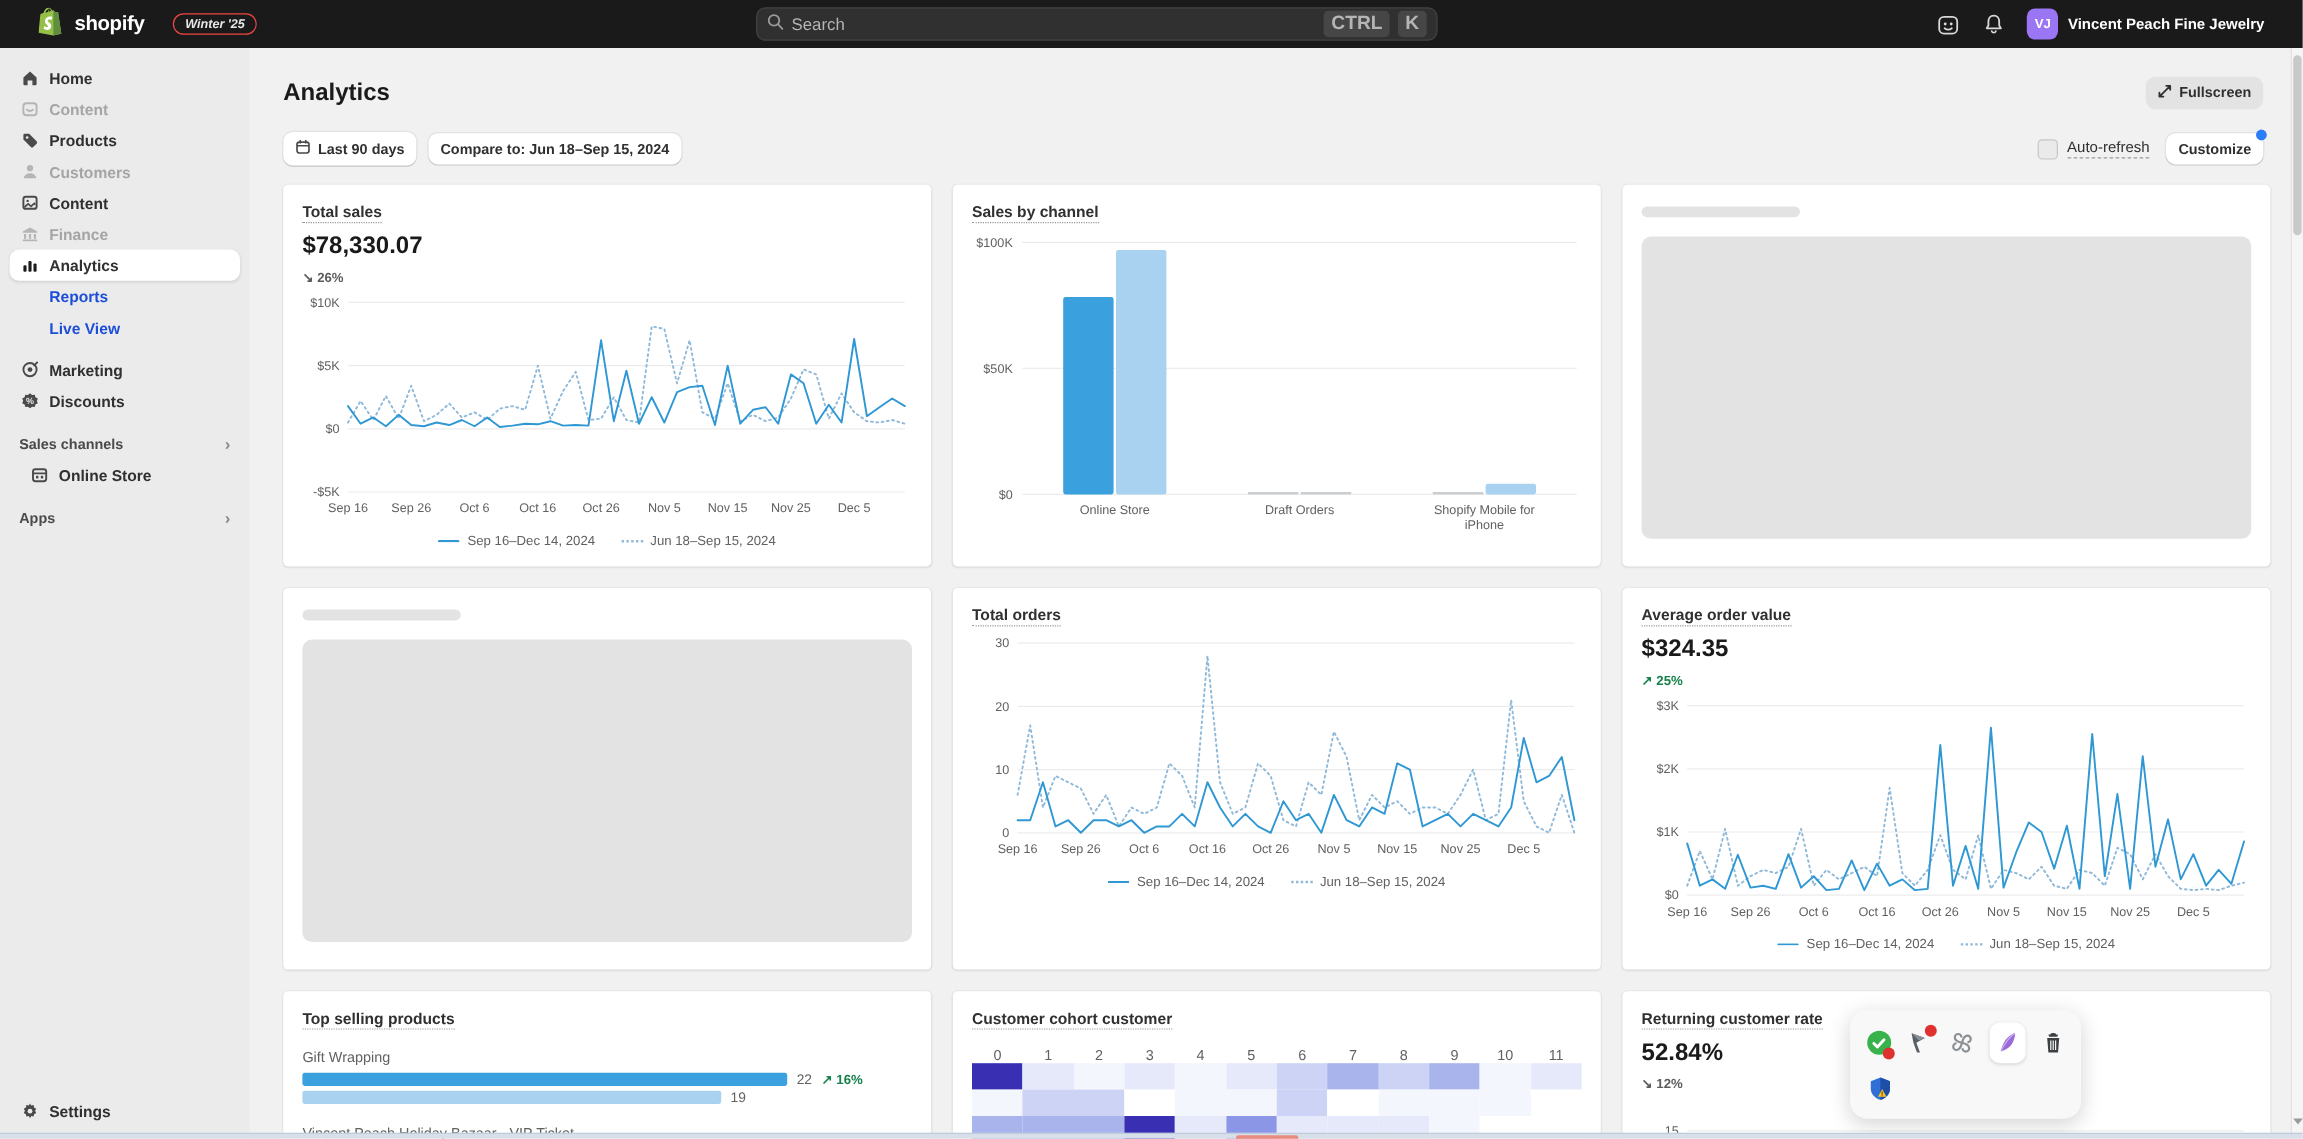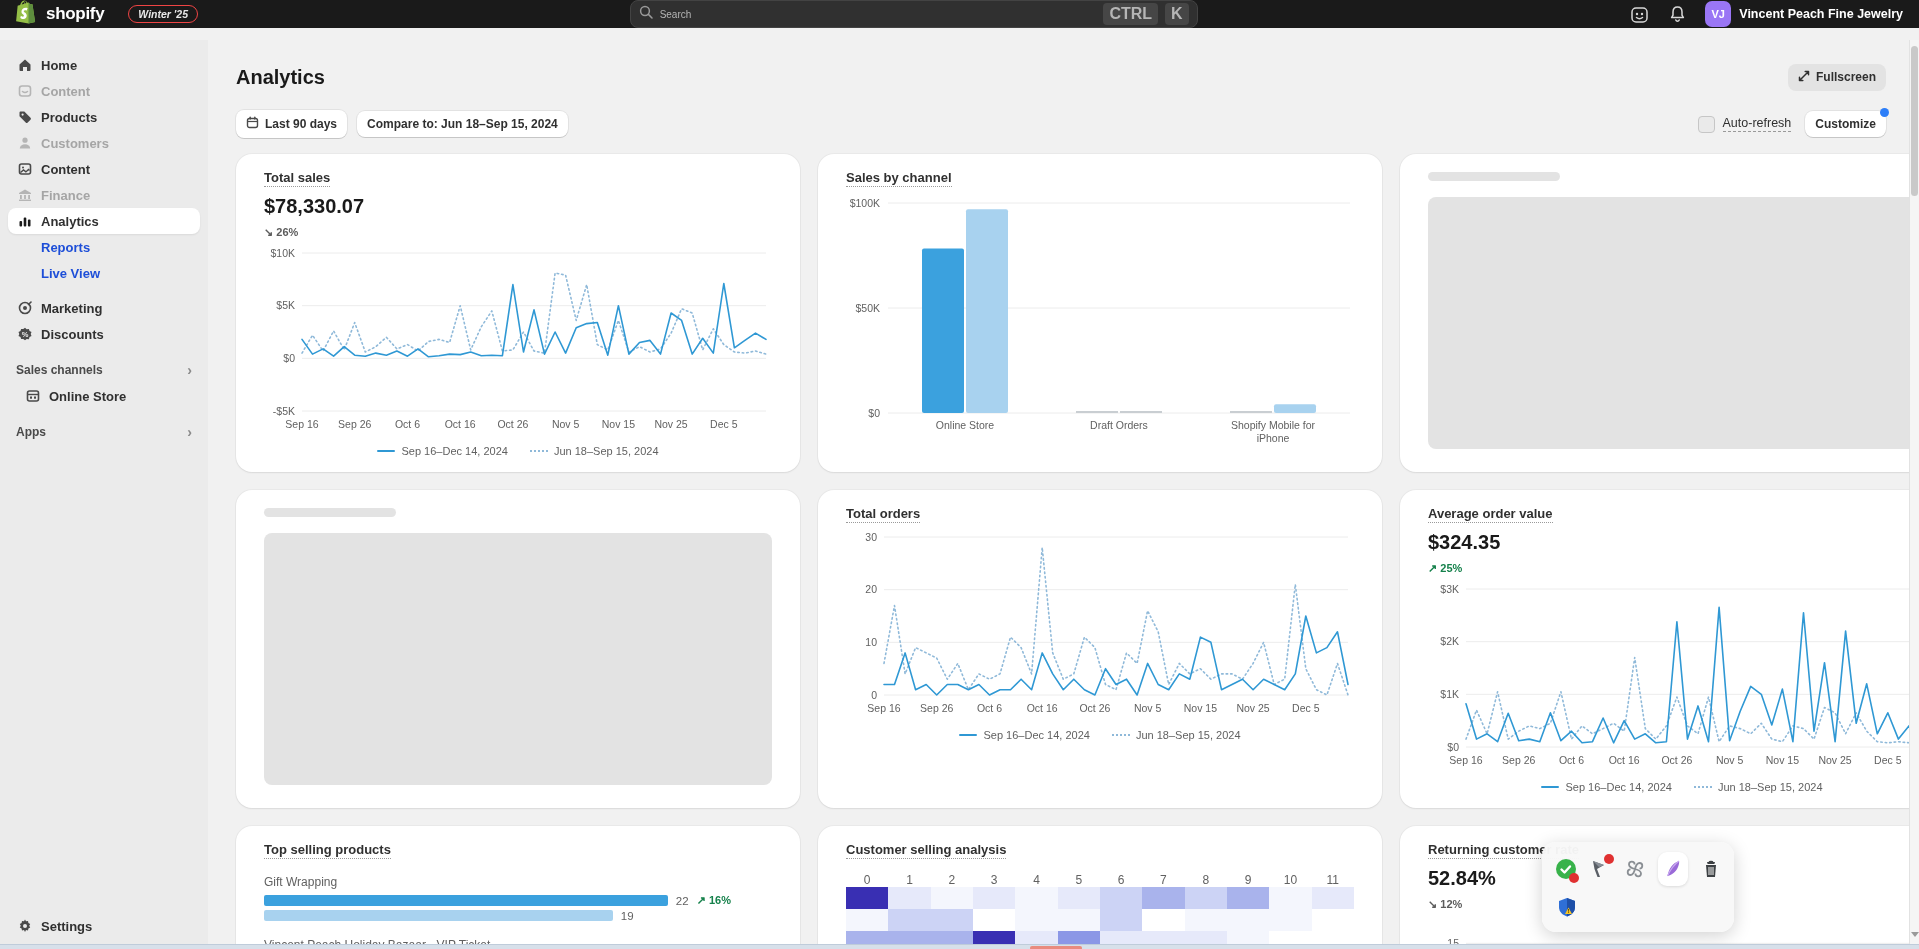--- a/index.html
+++ b/index.html
@@ -1,26 +1,26 @@
 <!DOCTYPE html>
 <html><head>
 <meta charset="utf-8">
 <style>
   * { margin:0; padding:0; box-sizing:border-box; }
   html,body { width:1919px; height:949px; overflow:hidden; }
   body { font-family:"Liberation Sans", sans-serif; background:#f1f1f1; position:relative; color:#303030; }
 
   
-  .topbar { position:absolute; top:0; left:0; width:100%; height:28px; background:#1a1a1a; display:flex; align-items:center; padding:0 16px; z-index:50; }
+  .topbar { position:absolute; top:0; left:0; width:100%; height:40px; background:#1a1a1a; display:flex; align-items:center; padding:0 32px; z-index:50; }
   .brand { display:flex; align-items:center; gap:8px; }
   .brand-word { color:#fff; font-weight:bold; font-size:17px; letter-spacing:-0.3px; }
   .release-badge { border:1px solid #ef4444; color:#e8e8e8; font-size:10.5px; font-style:italic; font-weight:bold; border-radius:11px; padding:2px 9px; margin-left:16px; }
   .search-wrap { flex:1; display:flex; justify-content:center; }
   .search { width:568px; height:28px; background:#303030; border:1px solid #434343; border-radius:8px; display:flex; align-items:center; padding:0 8px; gap:7px; }
-  .search input { flex:1; background:transparent; border:none; outline:none; color:#e3e3e3; font-size:10px; font-family:"Liberation Sans",sans-serif; }
+  .search input { flex:1; background:transparent; border:none; outline:none; color:#e3e3e3; font-size:14px; font-family:"Liberation Sans",sans-serif; }
   .search input::placeholder { color:#b5b5b5; }
   .kbd { background:#464646; color:#b5b5b5; font-size:16px; font-weight:bold; border-radius:4px; padding:2px 6px; }
   .top-right { display:flex; align-items:center; gap:18px; }
   .top-icon { width:20px; height:20px; display:flex; align-items:center; justify-content:center; }
   .account { display:flex; align-items:center; gap:8px; cursor:pointer; }
   .avatar { width:26px; height:26px; border-radius:7px; background:#9a76f5; color:#fff; font-size:11px; font-weight:bold; display:flex; align-items:center; justify-content:center; }
   .account-name { color:#fff; font-size:12.5px; font-weight:bold; white-space:nowrap; }
 
   
   .sidebar { position:absolute; top:40px; left:0; width:208px; height:909px; background:#ebebeb; padding:12px 8px 10px 8px; display:flex; flex-direction:column; font-size:13px; }
@@ -45,21 +45,21 @@
   .filters-right { margin-left:auto; display:flex; align-items:center; gap:14px; }
   .filters .btn + .btn { margin-left:10px; }
   .autorefresh { display:flex; align-items:center; gap:8px; font-size:12.5px; color:#303030; }
   .autorefresh .box { width:17px; height:17px; border-radius:4px; background:#eaeaea; border:1px solid #c6c6c6; }
   .autorefresh .lbl { border-bottom:1px dashed #9a9a9a; padding-bottom:1px; }
   .customize-wrap { position:relative; }
   .customize-dot { position:absolute; top:-3px; right:-3px; width:9px; height:9px; border-radius:50%; background:#2c7ef8; }
 
   
   .grid { display:grid; grid-template-columns:repeat(3,1fr); gap:18px; margin-top:16px; }
-  .card { background:#fff; border-radius:16px; box-shadow:0 1px 2px rgba(0,0,0,.07), 0 0 0 1px rgba(0,0,0,.03); padding:14px 28px; height:318px; position:relative; }
+  .card { background:#fff; border-radius:4px; box-shadow:0 1px 2px rgba(0,0,0,.07), 0 0 0 1px rgba(0,0,0,.03); padding:14px 16px; height:318px; position:relative; }
   .card.short { height:300px; }
   .card-title { display:inline-block; font-size:13px; font-weight:bold; color:#303030; border-bottom:1px dotted #9a9a9a; padding-bottom:1px; cursor:help; }
   .value-row { display:flex; align-items:baseline; gap:8px; margin-top:8px;flex-direction:column; }
   .big-value { font-size:20px; font-weight:bold; color:#1a1a1a; }
   .delta { font-size:11px; font-weight:bold; color:#5c5c5c; }
   .delta.up { color:#15814b; }
   .chart-box { margin-top:4px; }
   .legend { display:flex; justify-content:center; gap:22px; margin-top:6px; font-size:11px; color:#616161; }
   .legend-item { display:flex; align-items:center; gap:6px; }
   .sw-solid { width:18px; height:0; border-top:2px solid #2f98d4; border-radius:2px; }
@@ -481,21 +481,21 @@
             <div class="bar-line">
               <span class="bar-prev" style="width: 68.6591%;"></span>
               <span>19</span>
             </div>
           </div>
           <div class="prod-name">Vincent Peach Holiday Bazaar - VIP Ticket</div>
         </div>
     </div>
 
     <div class="card short">
-      <span class="card-title">Customer selling analysis</span>
+      <span class="card-title">Customer cohort customer</span>
       <div class="cohort-cols" id="cohort-cols">
           <span>0</span>
           <span>1</span>
           <span>2</span>
           <span>3</span>
           <span>4</span>
           <span>5</span>
           <span>6</span>
           <span>7</span>
           <span>8</span>

